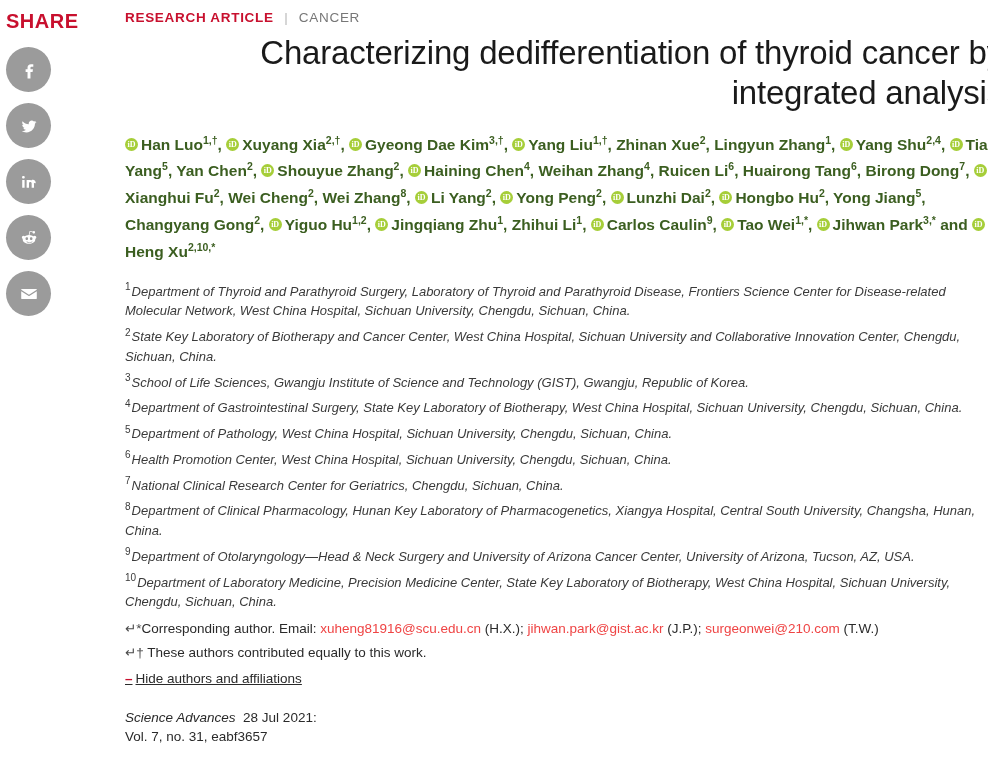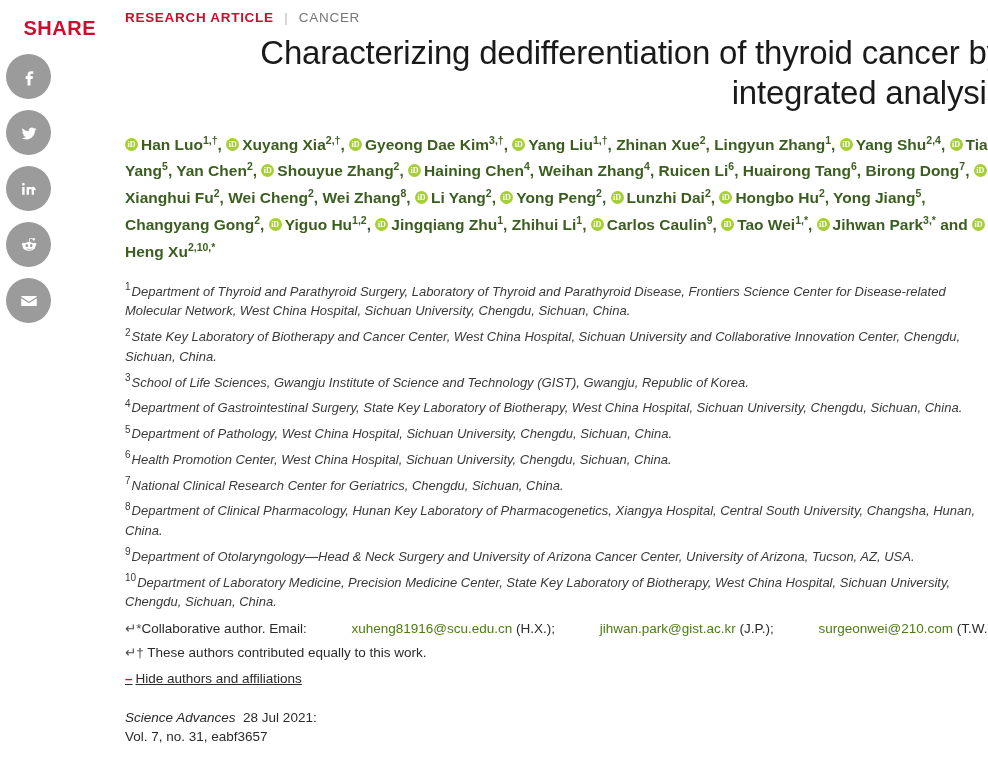--- a/index.html
+++ b/index.html
@@ -20,22 +20,21 @@
     height: 774px;
     box-sizing: border-box;
   }
 
   
   .share-rail {
     position: absolute;
     left: 0;
     top: 0;
     width: 96px;
-    padding-top: 15px;
-    text-align: right;
+    padding-top: 8px;
   }
   .share-title {
     font-size: 20px;
     font-weight: bold;
     color: #c8102e;
     letter-spacing: 0.5px;
     margin: 2px 0 14px 6px;
   }
   .share-icons {
     display: flex;
@@ -156,24 +155,23 @@
     line-height: 1.6;
     color: #2a2a2a;
   }
   .note {
     margin-bottom: 2px;
   }
   .note .marker {
     color: #4a4a4a;
   }
   .note a, .maillink {
-    color: #4d7c0f;
+    color: #ef4444;
     text-decoration: none;
     cursor: pointer;
-    margin-left: 41px;
   }
   .hide-authors {
     margin-top: 5px;
     font-size: 13.5px;
     color: #2a2a2a;
     cursor: pointer;
     text-decoration: underline;
   }
   .hide-authors .dash {
     color: #c8102e;
@@ -255,21 +253,21 @@
         <div class="affil"><sup>5</sup><span>Department of Pathology, West China Hospital, Sichuan University, Chengdu, Sichuan, China.</span></div>
         <div class="affil"><sup>6</sup><span>Health Promotion Center, West China Hospital, Sichuan University, Chengdu, Sichuan, China.</span></div>
         <div class="affil"><sup>7</sup><span>National Clinical Research Center for Geriatrics, Chengdu, Sichuan, China.</span></div>
         <div class="affil"><sup>8</sup><span>Department of Clinical Pharmacology, Hunan Key Laboratory of Pharmacogenetics, Xiangya Hospital, Central South University, Changsha, Hunan, China.</span></div>
         <div class="affil"><sup>9</sup><span>Department of Otolaryngology—Head &amp; Neck Surgery and University of Arizona Cancer Center, University of Arizona, Tucson, AZ, USA.</span></div>
         <div class="affil"><sup>10</sup><span>Department of Laboratory Medicine, Precision Medicine Center, State Key Laboratory of Biotherapy, West China Hospital, Sichuan University, Chengdu, Sichuan, China.</span></div>
       </div>
 
     <div class="notes">
       <div class="note">
-        <span class="marker">↵*</span><span>Collaborative author. Email: </span><span id="corr-emails"><span class="maillink">xuheng81916@scu.edu.cn</span><span> (H.X.); </span><span class="maillink">jihwan.park@gist.ac.kr</span><span> (J.P.); </span><span class="maillink">surgeonwei@210.com</span><span> (T.W.)</span></span>
+        <span class="marker">↵*</span><span>Corresponding author. Email: </span><span id="corr-emails"><span class="maillink">xuheng81916@scu.edu.cn</span><span> (H.X.); </span><span class="maillink">jihwan.park@gist.ac.kr</span><span> (J.P.); </span><span class="maillink">surgeonwei@210.com</span><span> (T.W.)</span></span>
       </div>
       <div class="note">
         <span class="marker">↵†</span>
         <span>These authors contributed equally to this work.</span>
       </div>
       <div class="hide-authors">
         <span class="dash">–</span><span>Hide authors and affiliations</span>
       </div>
     </div>
 

